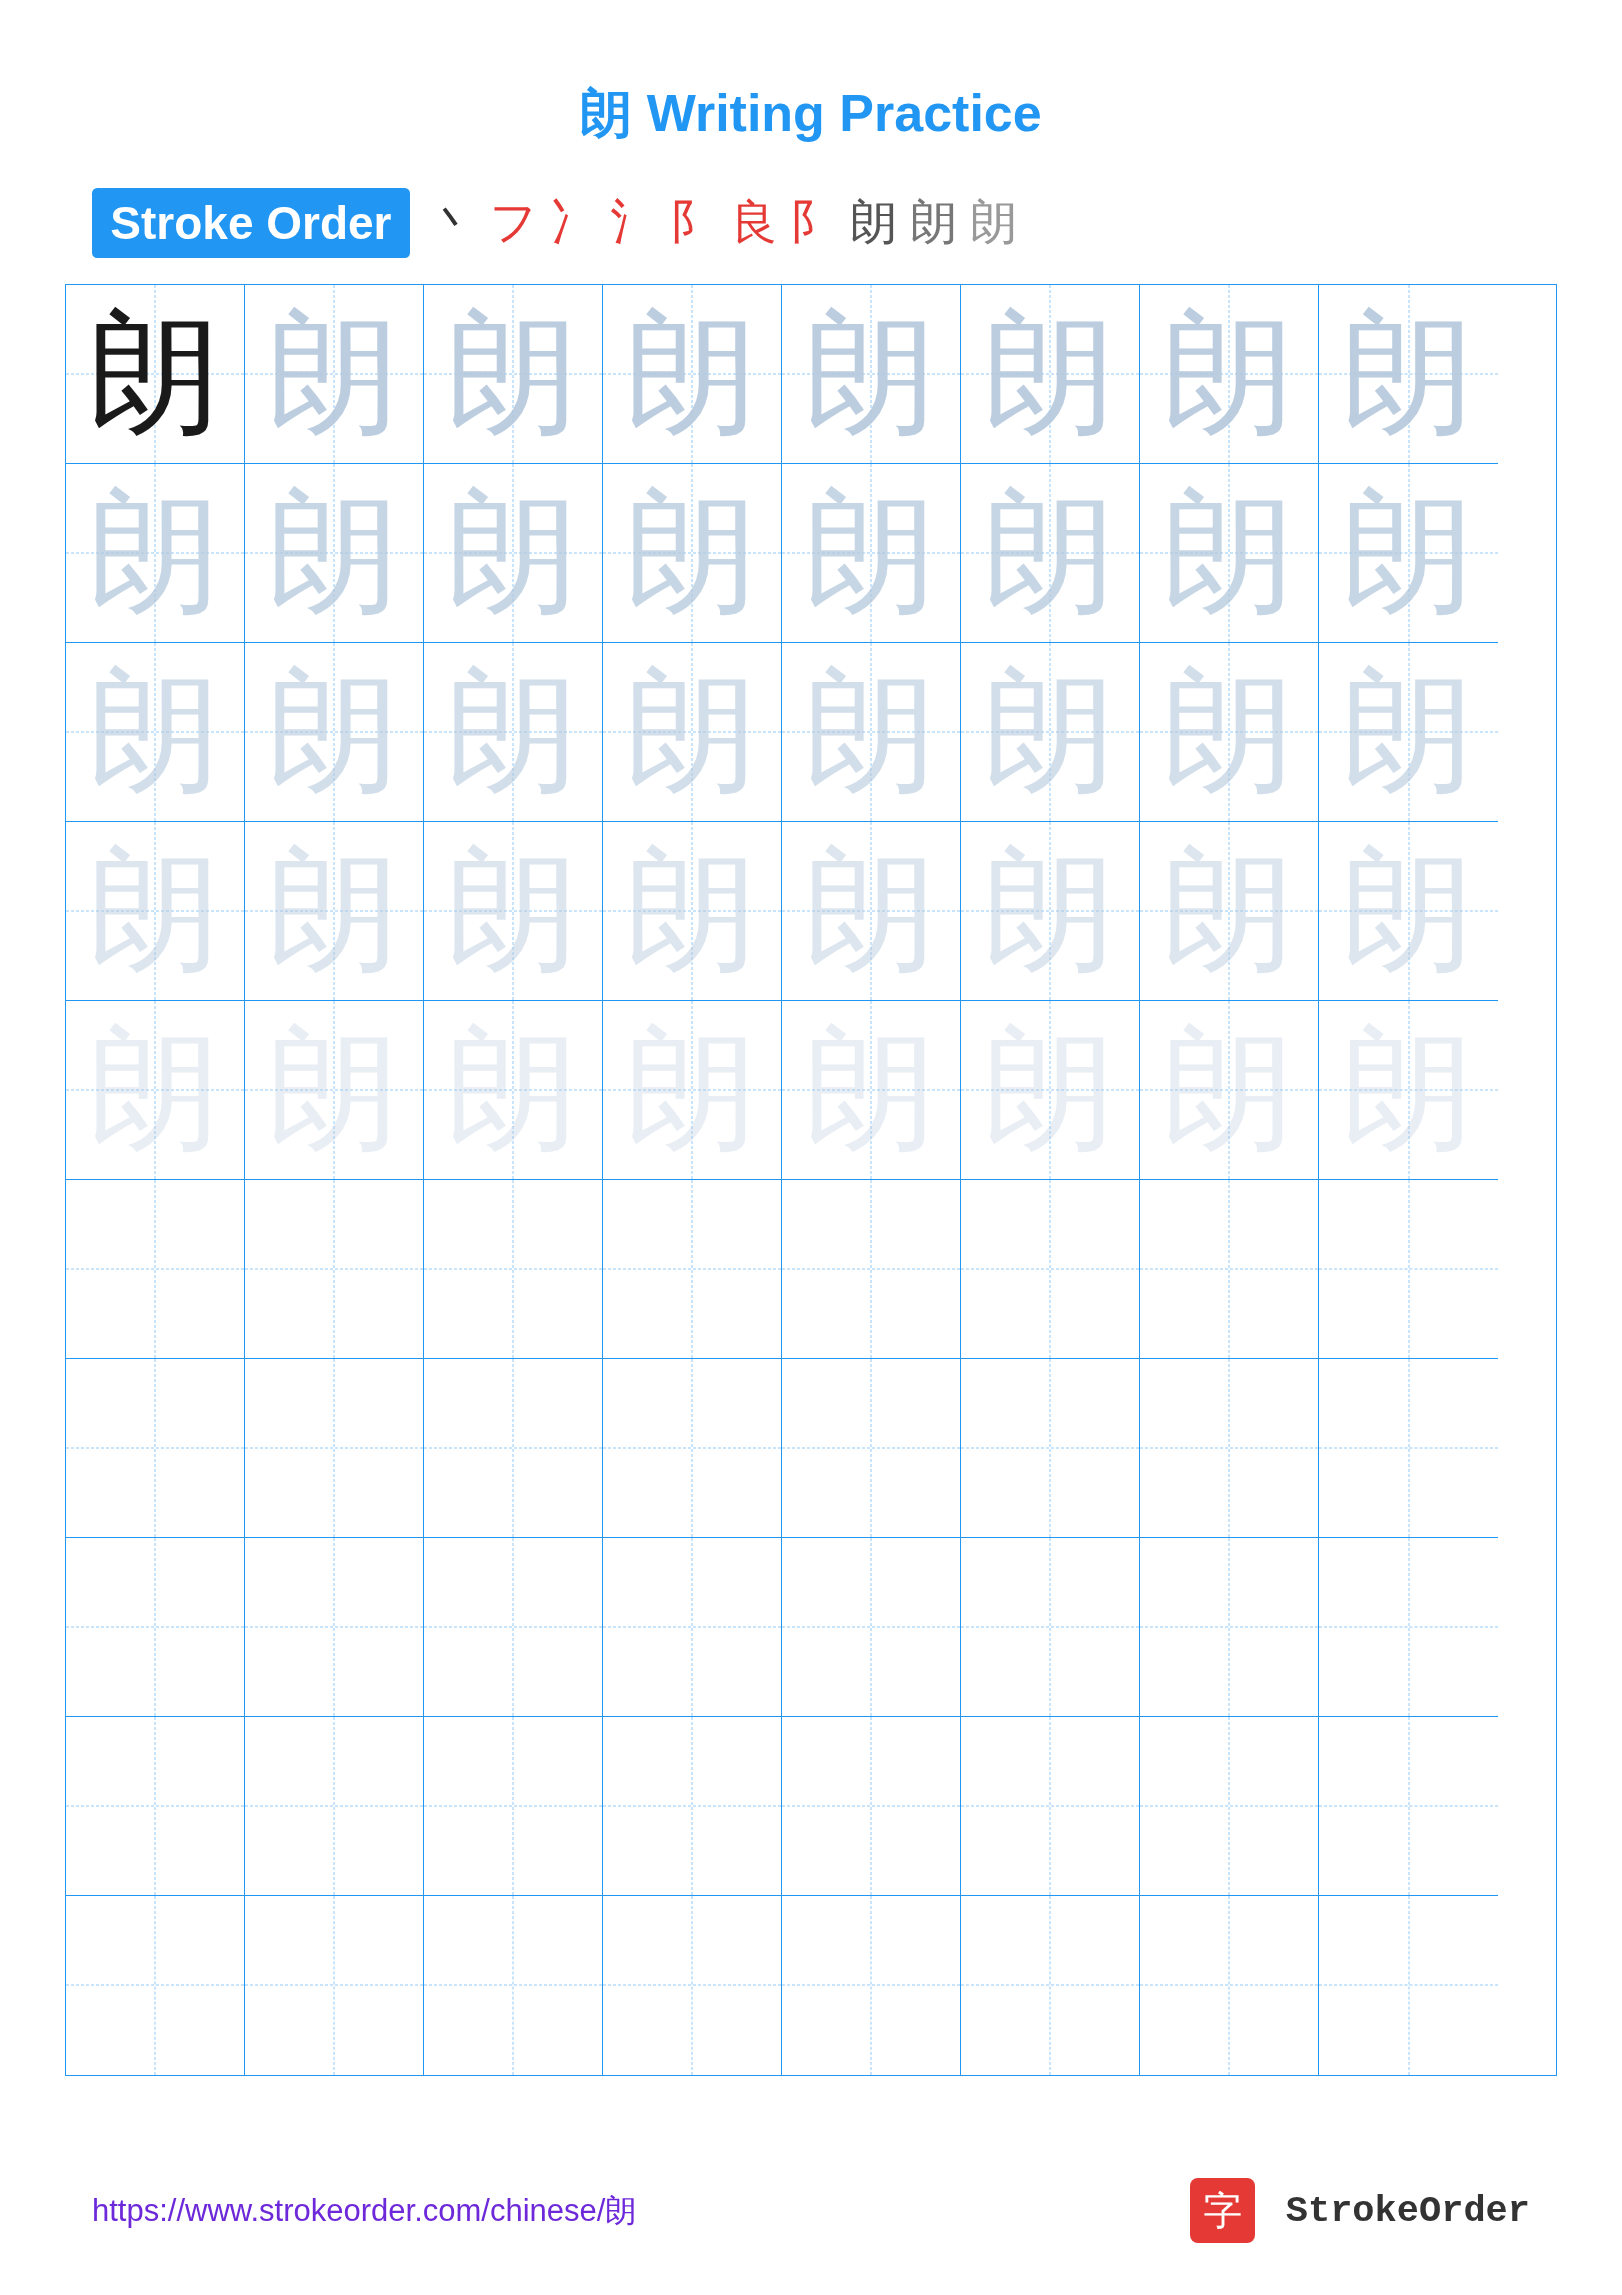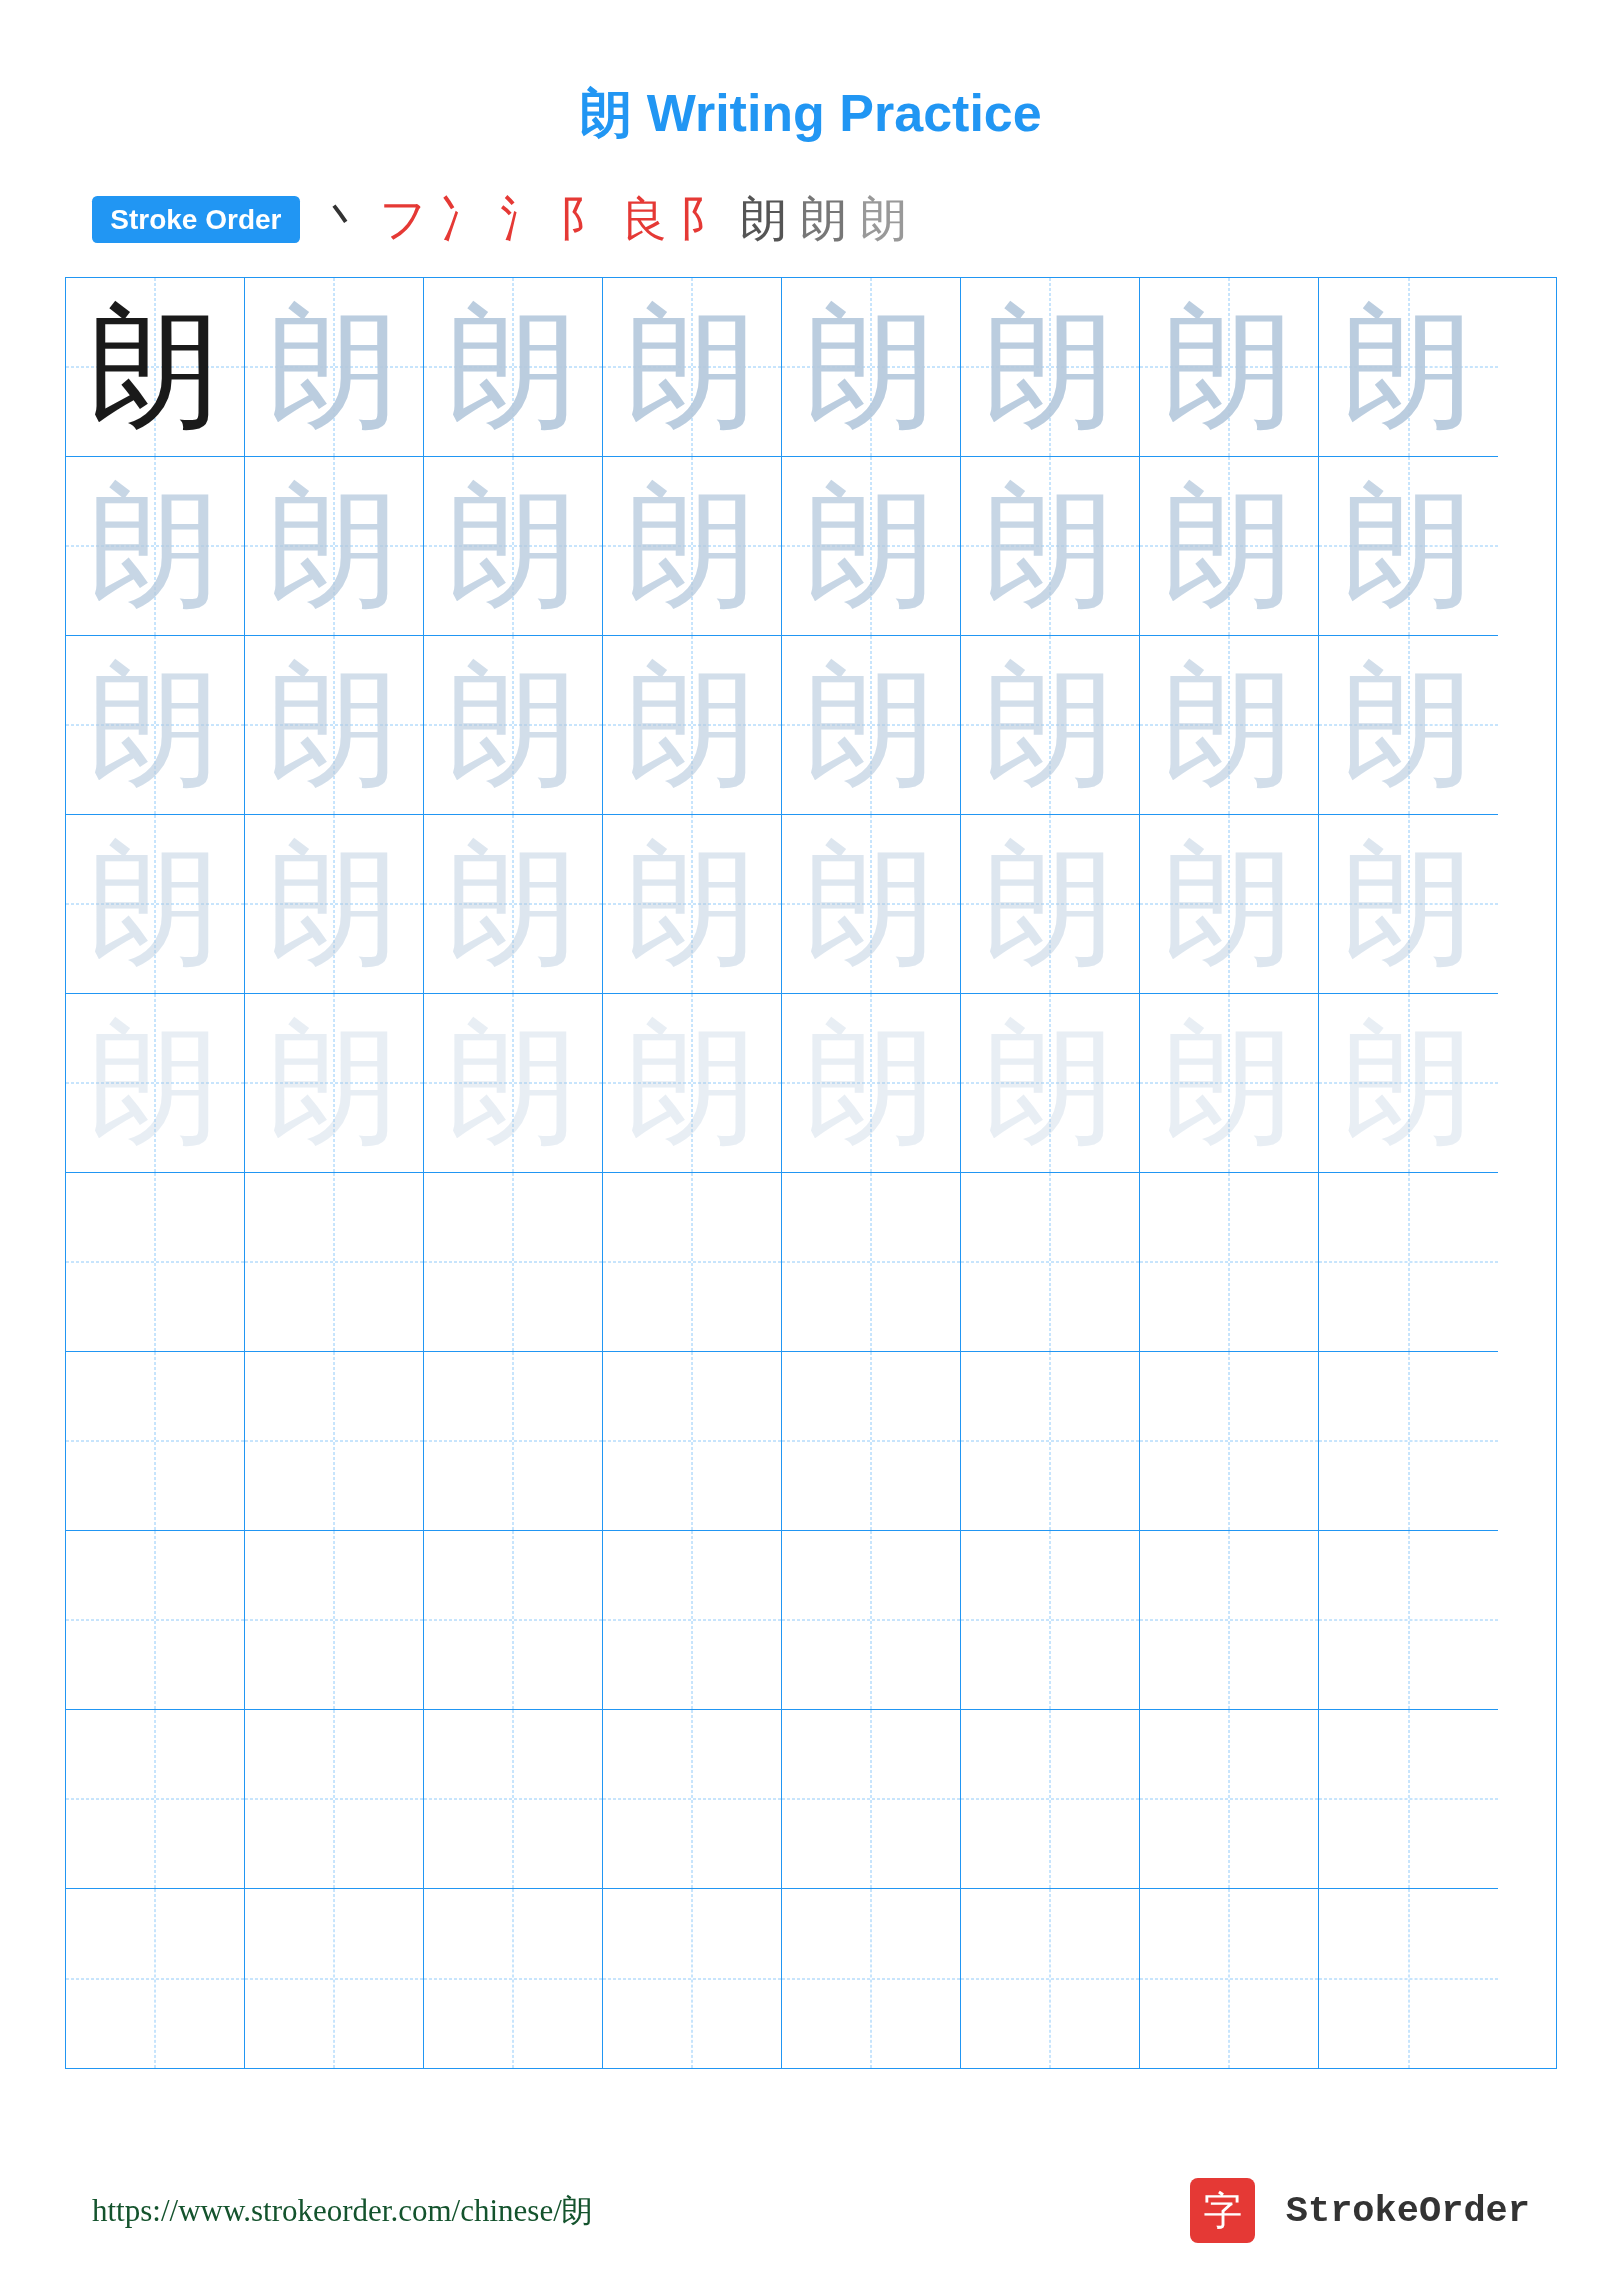--- a/index.html
+++ b/index.html
@@ -26,21 +26,21 @@
       display: flex;
       align-items: center;
       padding-left: 92px;
       margin-bottom: 26px;
       gap: 19.6px;
     }
 
     .stroke-order-badge {
       background: #2196F3;
       color: white;
-      font-size: 28px;
+      font-size: 46px;
       font-family: sans-serif;
       font-weight: bold;
       padding: 7.9px 18.3px;
       border-radius: 5.2px;
     }
 
     .stroke-order-chars {
       display: flex;
       align-items: center;
       gap: 13px;
@@ -130,23 +130,23 @@
       bottom: 52px;
       left: 0;
       right: 0;
       display: flex;
       align-items: center;
       justify-content: space-between;
       padding: 0 92px;
     }
 
     .footer-url {
-      color: #14532d;
+      color: #6d28d9;
       font-size: 31px;
-      font-family: Liberation Serif, serif;
+      font-family: Liberation Sans, sans-serif;
       text-decoration: none;
     }
 
     .footer-logo {
       display: flex;
       align-items: center;
       gap: 10.5px;
     }
 
     .footer-logo-icon {

